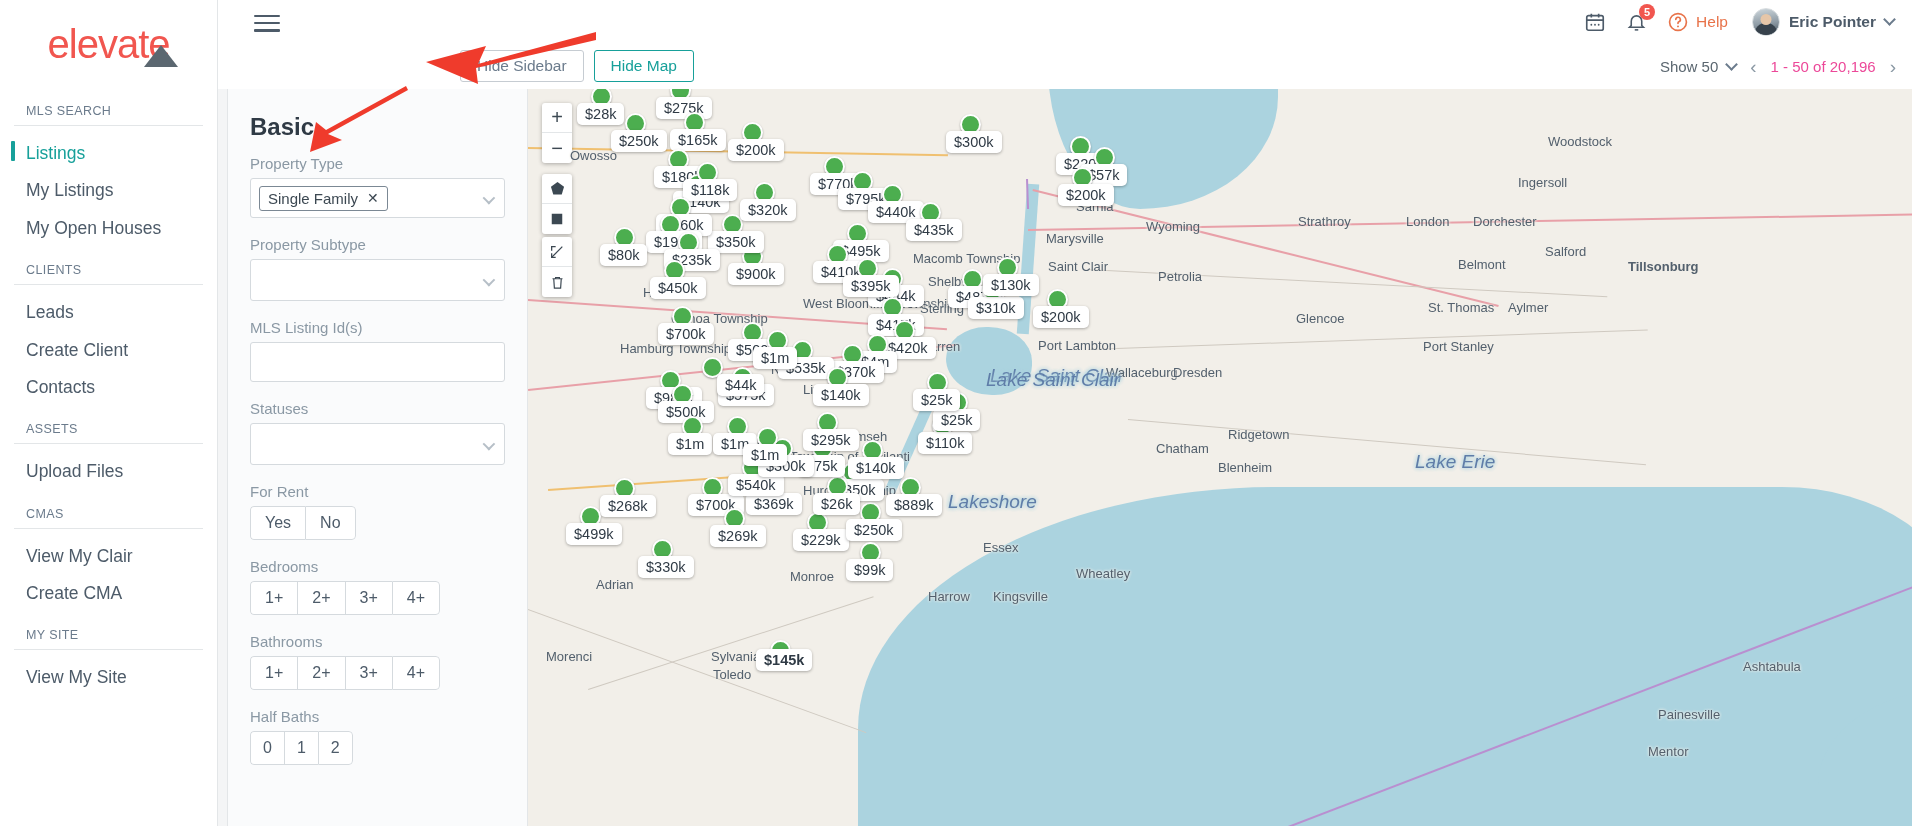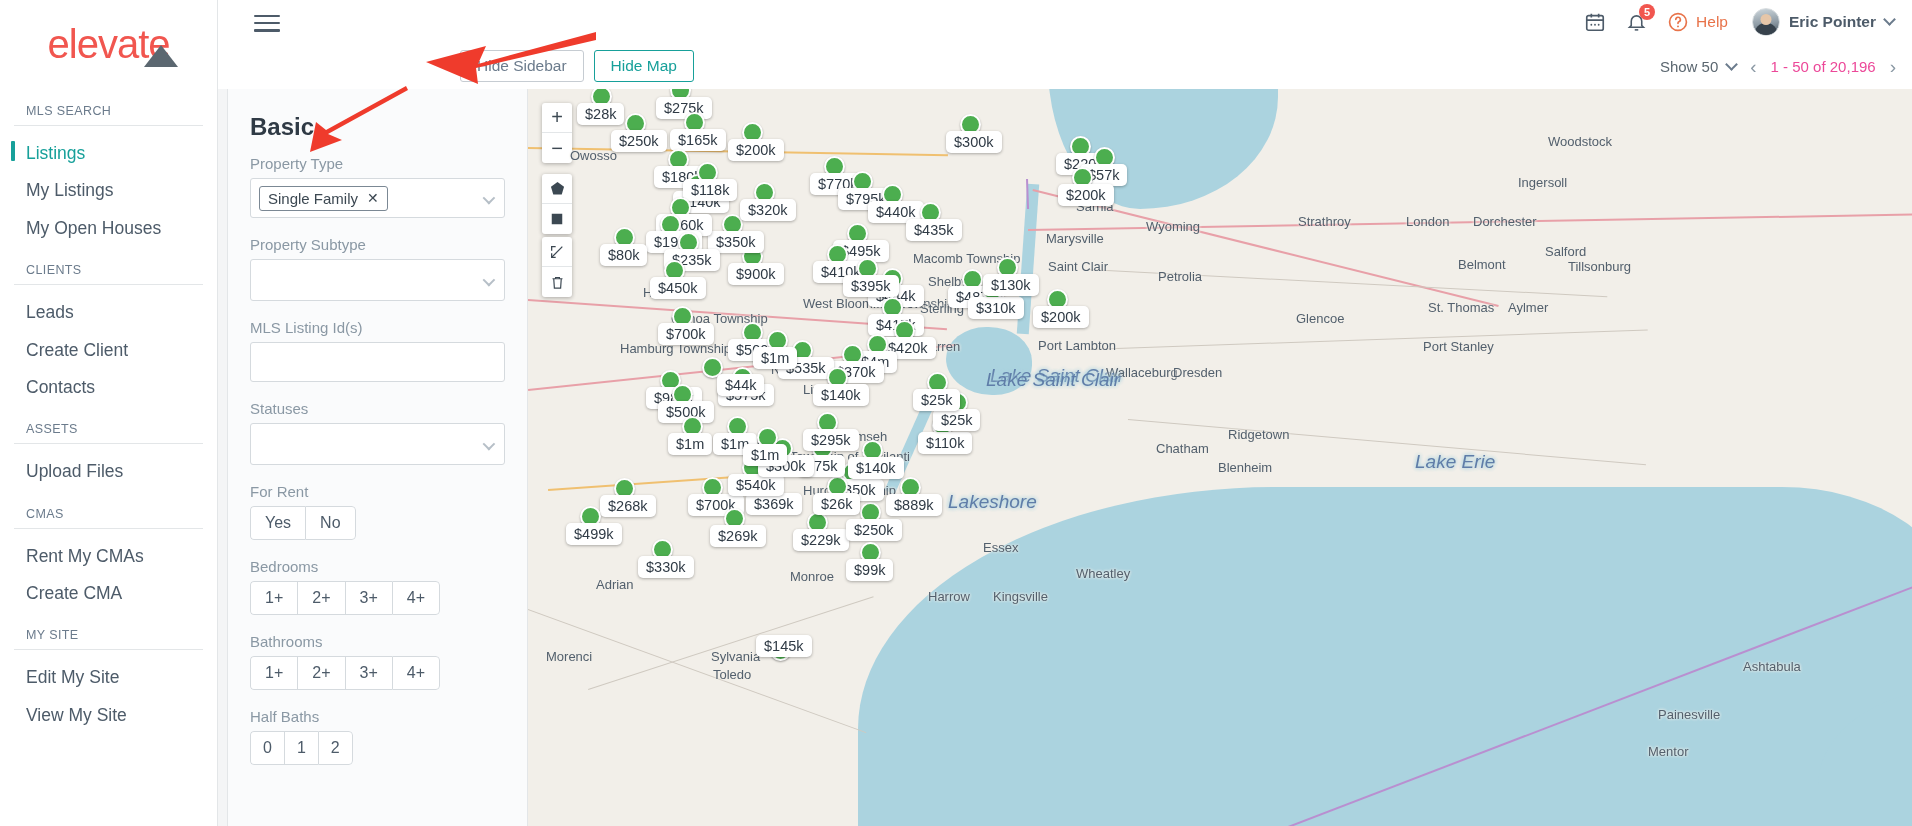--- a/index.html
+++ b/index.html
@@ -207,27 +207,26 @@
           <div class="nav-item">Contacts</div>
         </div>
         <div class="nav-section">
           <div class="nav-header">ASSETS</div>
           <div class="nav-divider"></div>
           <div class="nav-item">Upload Files</div>
         </div>
         <div class="nav-section">
           <div class="nav-header">CMAS</div>
           <div class="nav-divider"></div>
-          <div class="nav-item">Rent My CMAs</div>
+          <div class="nav-item">View My Clair</div>
           <div class="nav-item">Create CMA</div>
         </div>
         <div class="nav-section">
           <div class="nav-header">MY SITE</div>
           <div class="nav-divider"></div>
-          <div class="nav-item">Edit My Site</div>
           <div class="nav-item">View My Site</div>
         </div>
       </nav>
   </aside>
 
   <section class="main">
 
     <header class="topbar">
       <div class="hamburger">
         <span></span>
@@ -453,21 +452,21 @@
             <div class="mlabel" style="left: 465px; top: 500px;">Kingsville</div>
             <div class="mlabel" style="left: 400px; top: 500px;">Harrow</div>
             <div class="mlabel water-lbl" style="left: 420px; top: 402px;">Lakeshore</div>
             <div class="mlabel" style="left: 768px; top: 222px;">Glencoe</div>
             <div class="mlabel" style="left: 1020px; top: 45px;">Woodstock</div>
             <div class="mlabel" style="left: 990px; top: 86px;">Ingersoll</div>
             <div class="mlabel" style="left: 878px; top: 125px;">London</div>
             <div class="mlabel" style="left: 945px; top: 125px;">Dorchester</div>
             <div class="mlabel" style="left: 1017px; top: 125px; margin-top: 30px;">Salford</div>
             <div class="mlabel" style="left: 930px; top: 168px;">Belmont</div>
-            <div class="mlabel" style="left: 1040px; top: 170px;">Tillsonburg</div>
+            <div class="mlabel" style="left: 1100px; top: 170px; font-weight: bold;">Tillsonburg</div>
             <div class="mlabel" style="left: 770px; top: 125px;">Strathroy</div>
             <div class="mlabel" style="left: 900px; top: 211px;">St. Thomas</div>
             <div class="mlabel" style="left: 980px; top: 211px;">Aylmer</div>
             <div class="mlabel" style="left: 895px; top: 250px;">Port Stanley</div>
             <div class="mlabel" style="left: 1130px; top: 618px;">Painesville</div>
             <div class="mlabel" style="left: 1215px; top: 570px;">Ashtabula</div>
             <div class="mlabel" style="left: 1120px; top: 655px;">Mentor</div>
             <div class="mlabel water-lbl" style="left: 458px; top: 280px;">Lake Saint Clair</div>
           </div>
         <div id="map-markers">
@@ -539,21 +538,21 @@
             <div class="price-lbl" style="left: 140px; top: 344px;">$1m</div>
             <div class="marker" style="left: 199px; top: 327px;"></div>
             <div class="price-lbl" style="left: 185px; top: 344px;">$1m</div>
             <div class="marker" style="left: 86px; top: 389px;"></div>
             <div class="price-lbl" style="left: 72px; top: 406px;">$268k</div>
             <div class="marker" style="left: 52px; top: 417px;"></div>
             <div class="price-lbl" style="left: 38px; top: 434px;">$499k</div>
             <div class="marker" style="left: 124px; top: 450px;"></div>
             <div class="price-lbl" style="left: 110px; top: 467px;">$330k</div>
             <div class="marker" style="left: 242px; top: 551px;"></div>
-            <div class="price-lbl" style="left: 228px; top: 546px;">$145k</div>
+            <div class="price-lbl" style="left: 228px; top: 560px; font-weight: bold;">$145k</div>
             <div class="marker" style="left: 174px; top: 388px;"></div>
             <div class="price-lbl" style="left: 160px; top: 405px;">$700k</div>
             <div class="marker" style="left: 196px; top: 419px;"></div>
             <div class="price-lbl" style="left: 182px; top: 436px;">$269k</div>
             <div class="marker" style="left: 232px; top: 387px;"></div>
             <div class="price-lbl" style="left: 218px; top: 404px;">$369k</div>
             <div class="marker" style="left: 214px; top: 368px;"></div>
             <div class="price-lbl" style="left: 200px; top: 385px;">$540k</div>
             <div class="marker" style="left: 279px; top: 423px;"></div>
             <div class="price-lbl" style="left: 265px; top: 440px;">$229k</div>

